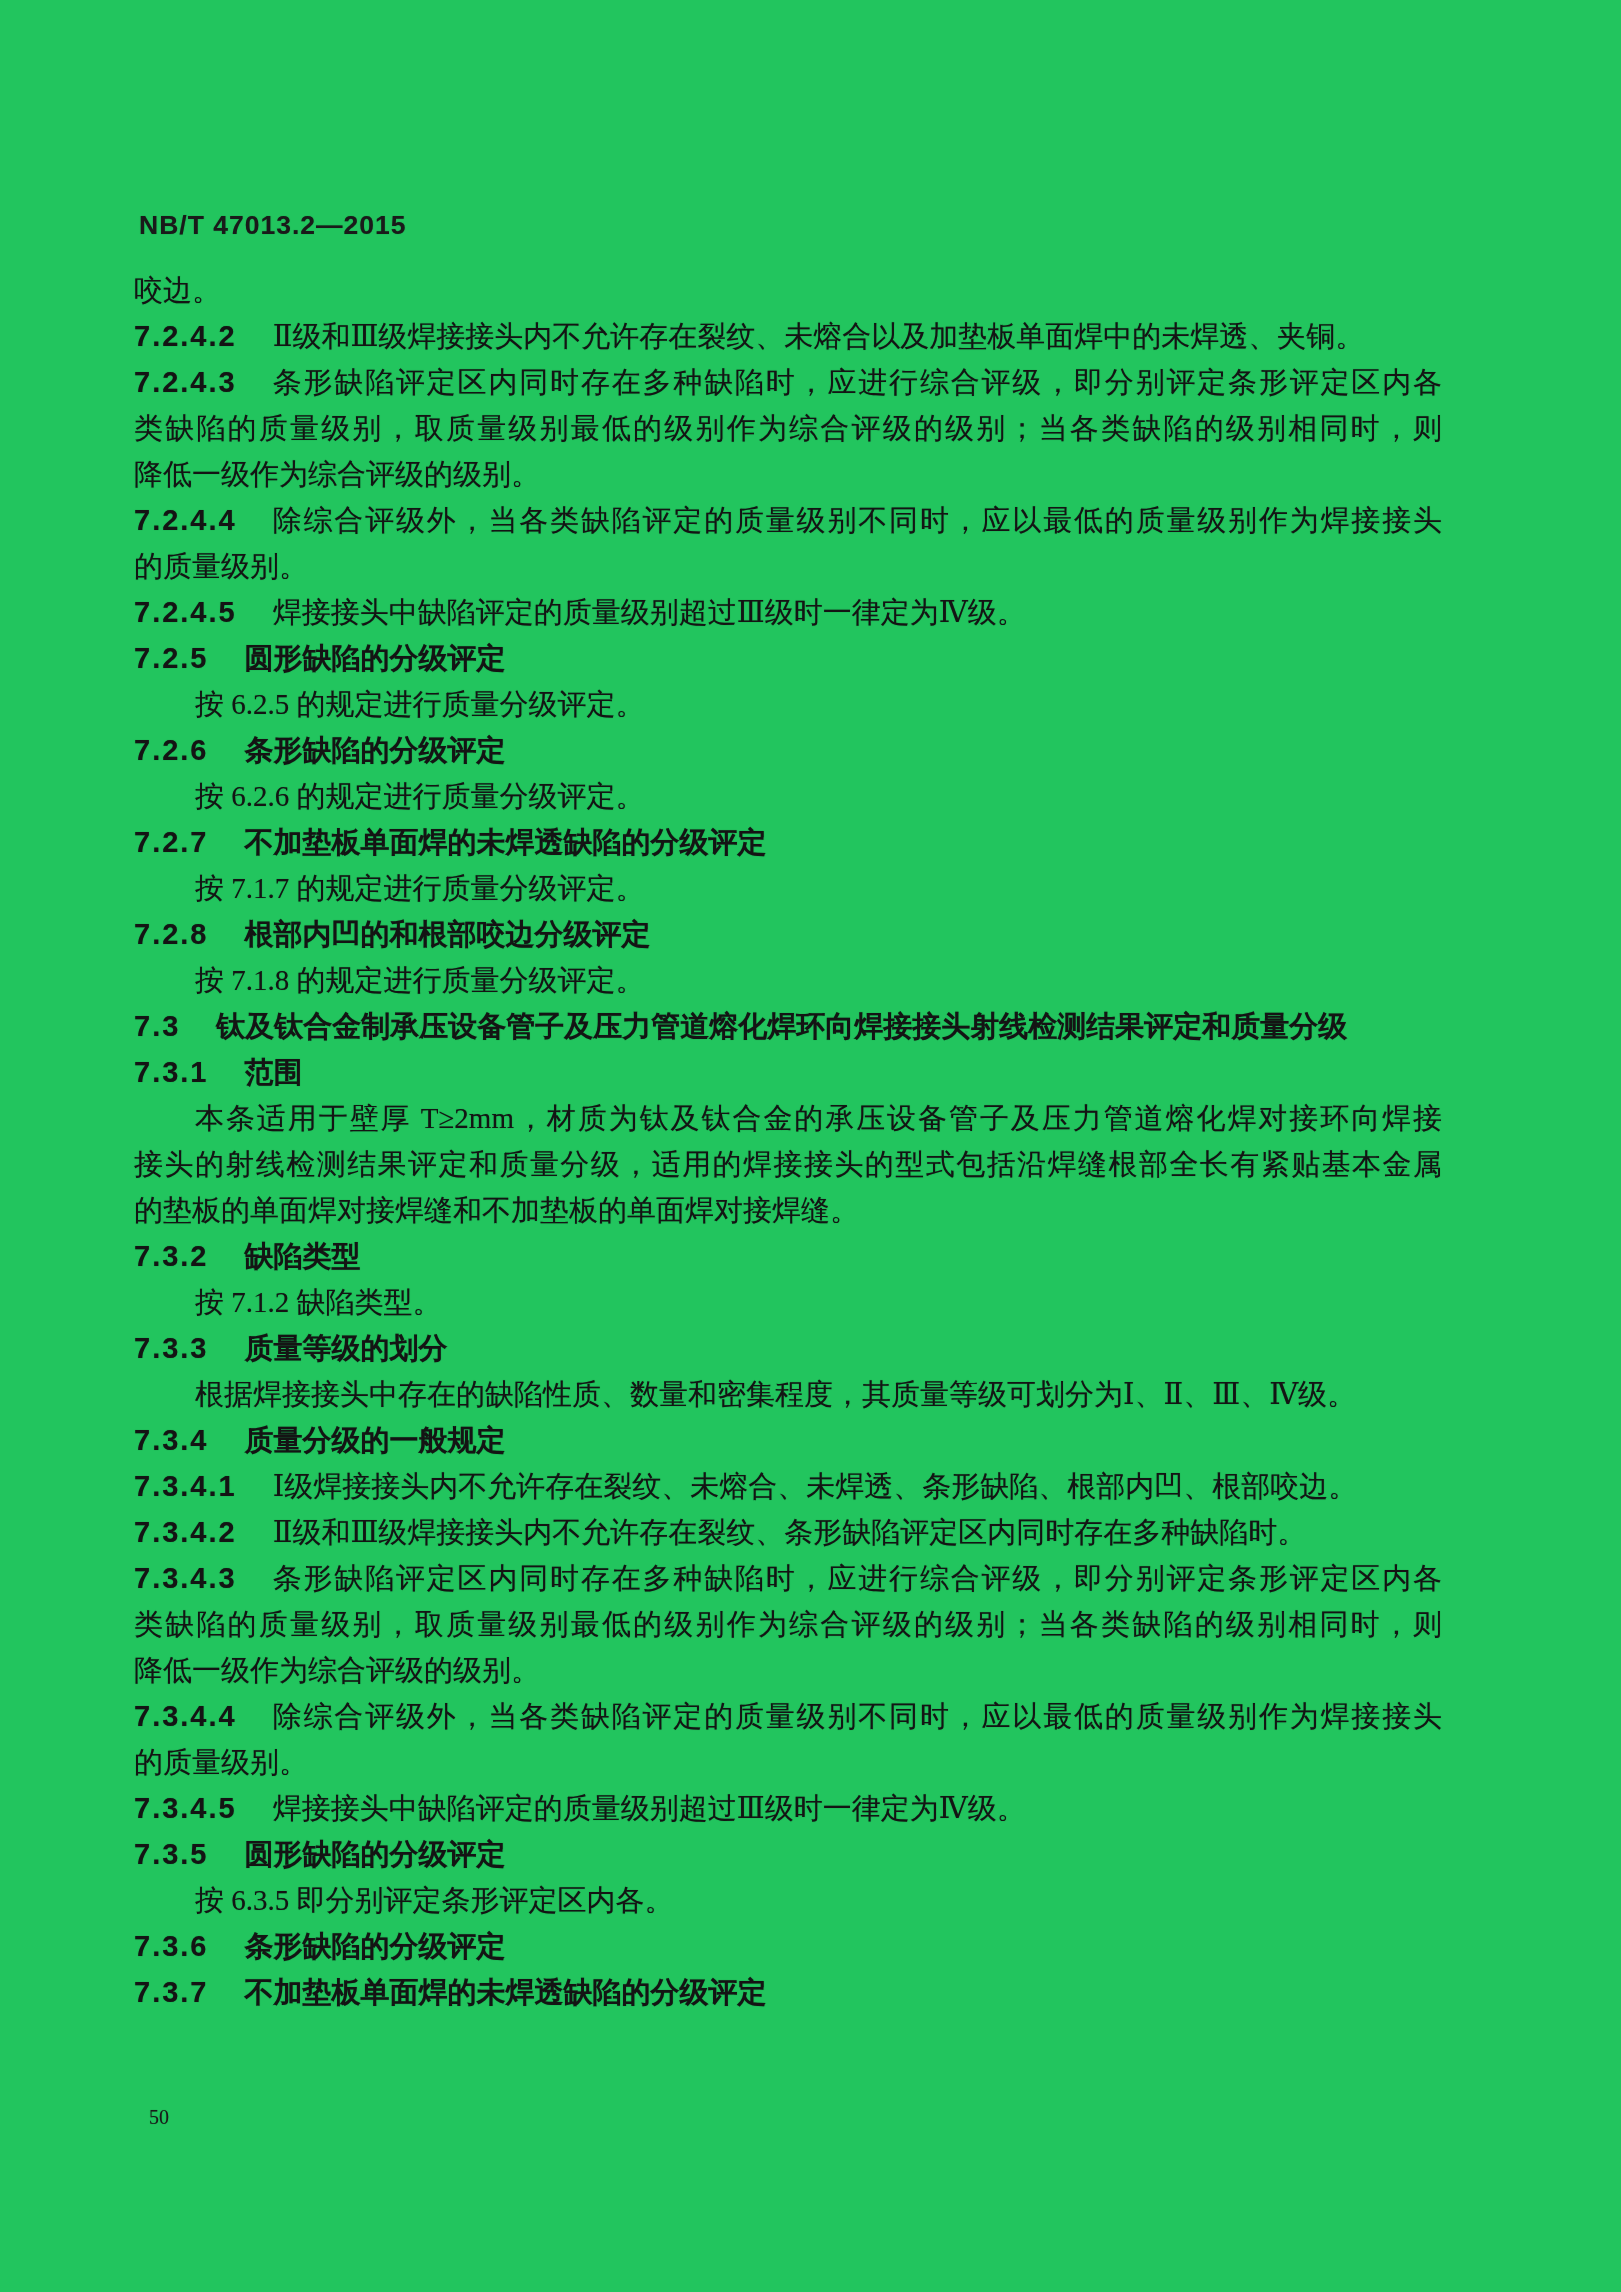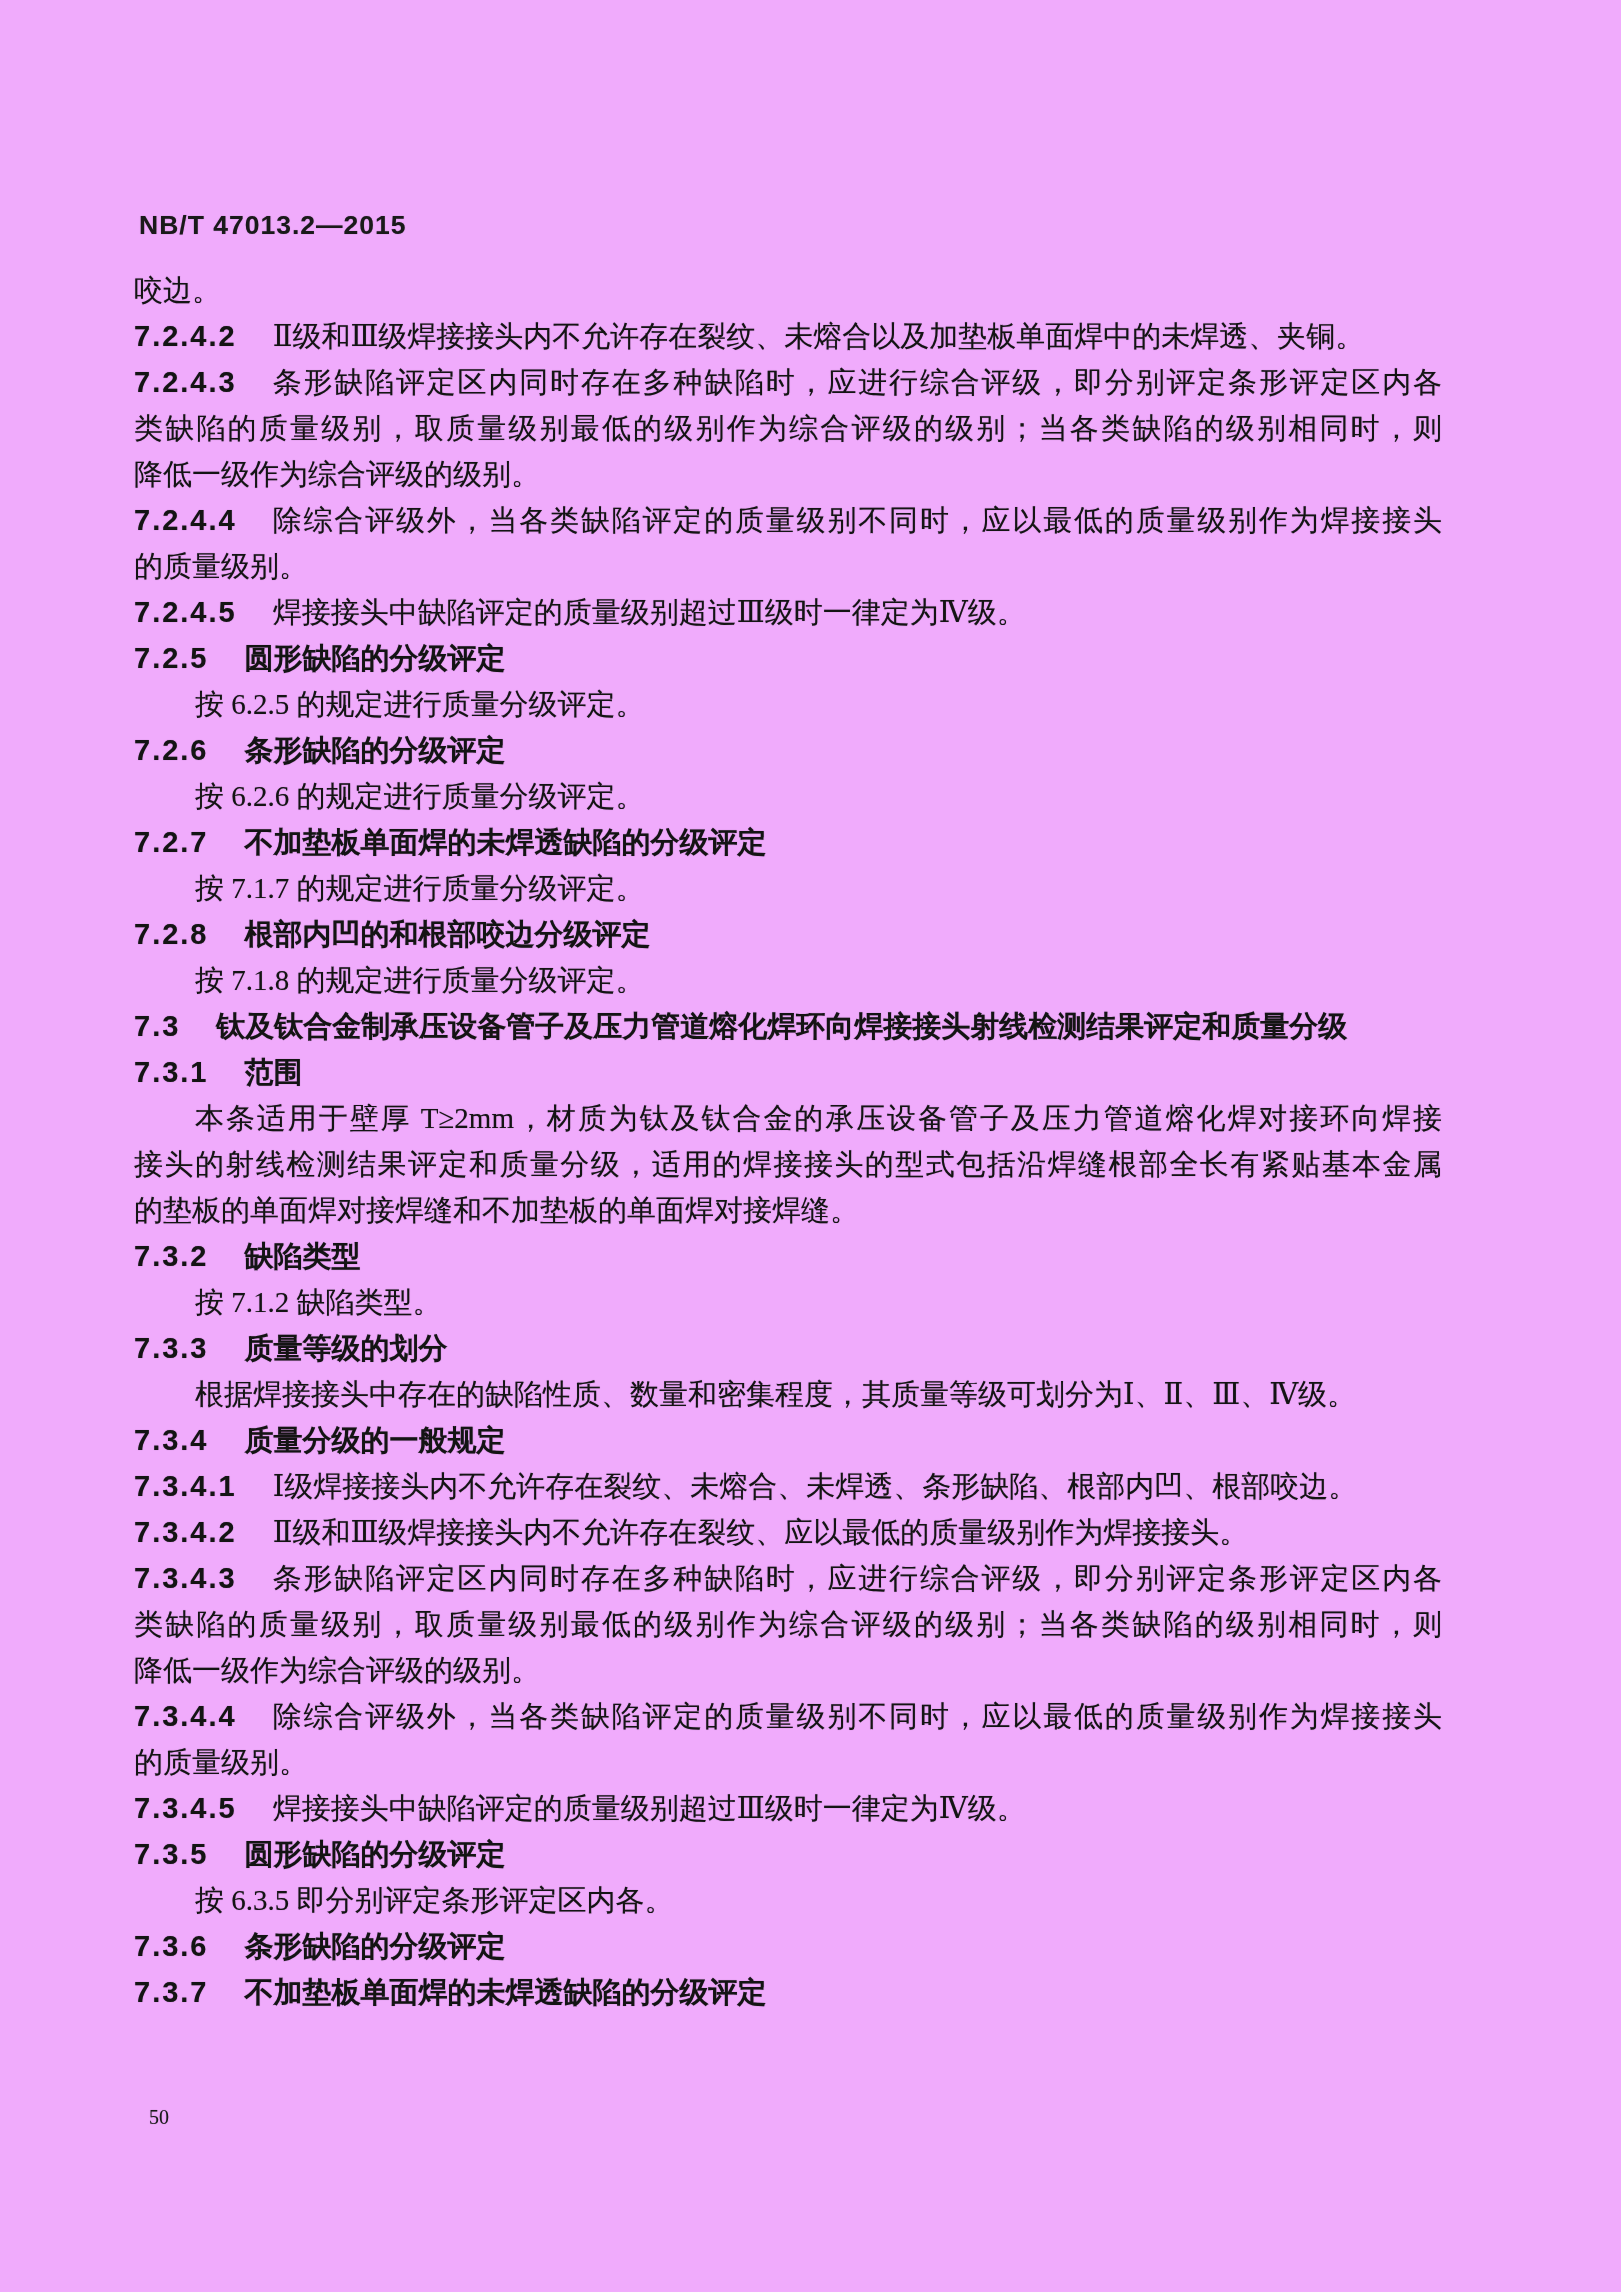--- a/index.html
+++ b/index.html
@@ -1,20 +1,20 @@
 <!DOCTYPE html>
 <html><head>
 <meta charset="utf-8">
 <style>
   html,body { margin:0; padding:0; background:#e8e8e8; }
   .page {
     position:relative;
     width:1621px; height:2293px;
     margin:0 auto;
-    background:#f0abfc;
+    background:#22c55e;
     font-family:"Liberation Serif","DejaVu Serif",serif;
     color:#161616;
     overflow:hidden;
   }
   .doc-header {
     position:absolute; left:139px; top:210px;
     font-family:"Liberation Sans","DejaVu Sans",sans-serif;
     font-weight:700; font-size:26.5px; letter-spacing:1px;
     color:#1a1a1a;
     text-shadow:0 0 1px rgba(0,0,0,.35);
@@ -91,21 +91,21 @@
       <div class="line plain fill">
         <span class="txt">接头的射线检测结果评定和质量分级，适用的焊接接头的型式包括沿焊缝根部全长有紧贴基本金属</span>
       </div>
       <div class="line plain"><span class="txt">的垫板的单面焊对接焊缝和不加垫板的单面焊对接焊缝。</span></div>
       <div class="line heading"><span class="num">7.3.2</span><span class="txt">缺陷类型</span></div>
       <div class="line plain indent"><span class="txt">按 7.1.2 缺陷类型。</span></div>
       <div class="line heading"><span class="num">7.3.3</span><span class="txt">质量等级的划分</span></div>
       <div class="line plain indent"><span class="txt">根据焊接接头中存在的缺陷性质、数量和密集程度，其质量等级可划分为Ⅰ、Ⅱ、Ⅲ、Ⅳ级。</span></div>
       <div class="line heading"><span class="num">7.3.4</span><span class="txt">质量分级的一般规定</span></div>
       <div class="line clause"><span class="num">7.3.4.1</span><span class="txt">Ⅰ级焊接接头内不允许存在裂纹、未熔合、未焊透、条形缺陷、根部内凹、根部咬边。</span></div>
-      <div class="line clause"><span class="num">7.3.4.2</span><span class="txt">Ⅱ级和Ⅲ级焊接接头内不允许存在裂纹、应以最低的质量级别作为焊接接头。</span></div>
+      <div class="line clause"><span class="num">7.3.4.2</span><span class="txt">Ⅱ级和Ⅲ级焊接接头内不允许存在裂纹、条形缺陷评定区内同时存在多种缺陷时。</span></div>
       <div class="line clause fill">
         <span class="num">7.3.4.3</span>
         <span class="txt">条形缺陷评定区内同时存在多种缺陷时，应进行综合评级，即分别评定条形评定区内各</span>
       </div>
       <div class="line plain fill">
         <span class="txt">类缺陷的质量级别，取质量级别最低的级别作为综合评级的级别；当各类缺陷的级别相同时，则</span>
       </div>
       <div class="line plain"><span class="txt">降低一级作为综合评级的级别。</span></div>
       <div class="line clause fill">
         <span class="num">7.3.4.4</span>

